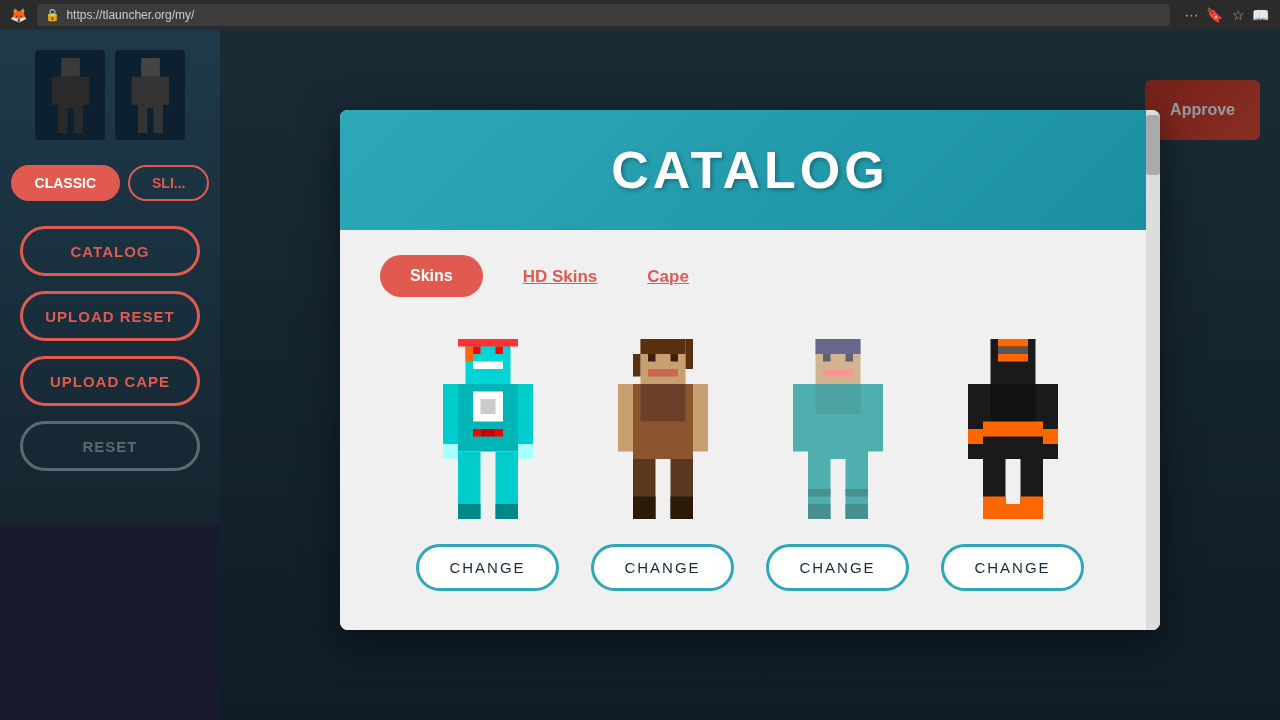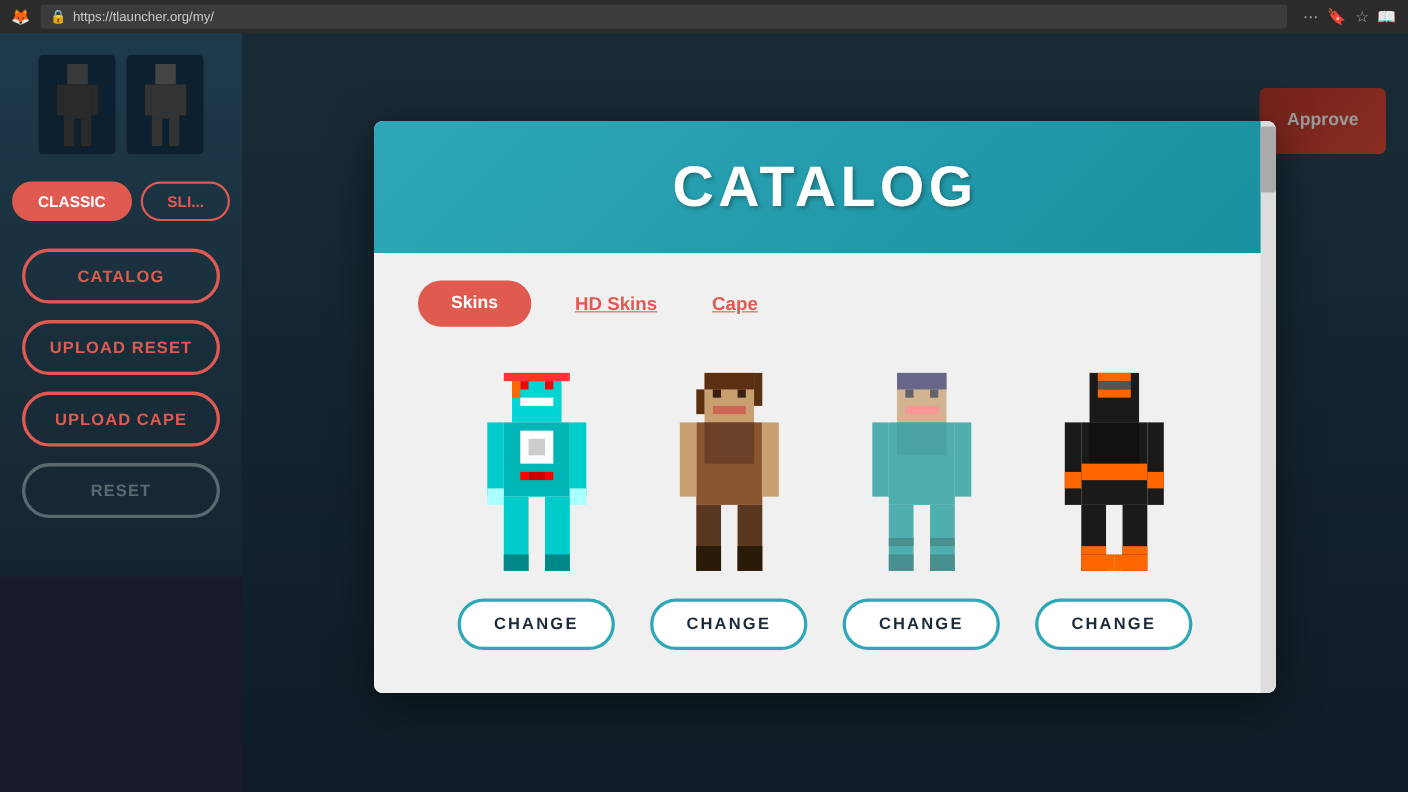--- a/index.html
+++ b/index.html
@@ -227,21 +227,21 @@
     }
 
     
     .change-btn {
       padding: 12px 30px;
       border-radius: 30px;
       border: 3px solid #2ea8b8;
       background: white;
       color: #1a2a3a;
       font-size: 15px;
-      font-weight: 700;
+      font-weight: 400;
       cursor: pointer;
       letter-spacing: 2px;
       min-width: 120px;
     }
 
     
     .modal-scrollbar {
       position: absolute;
       right: 0;
       top: 0;

